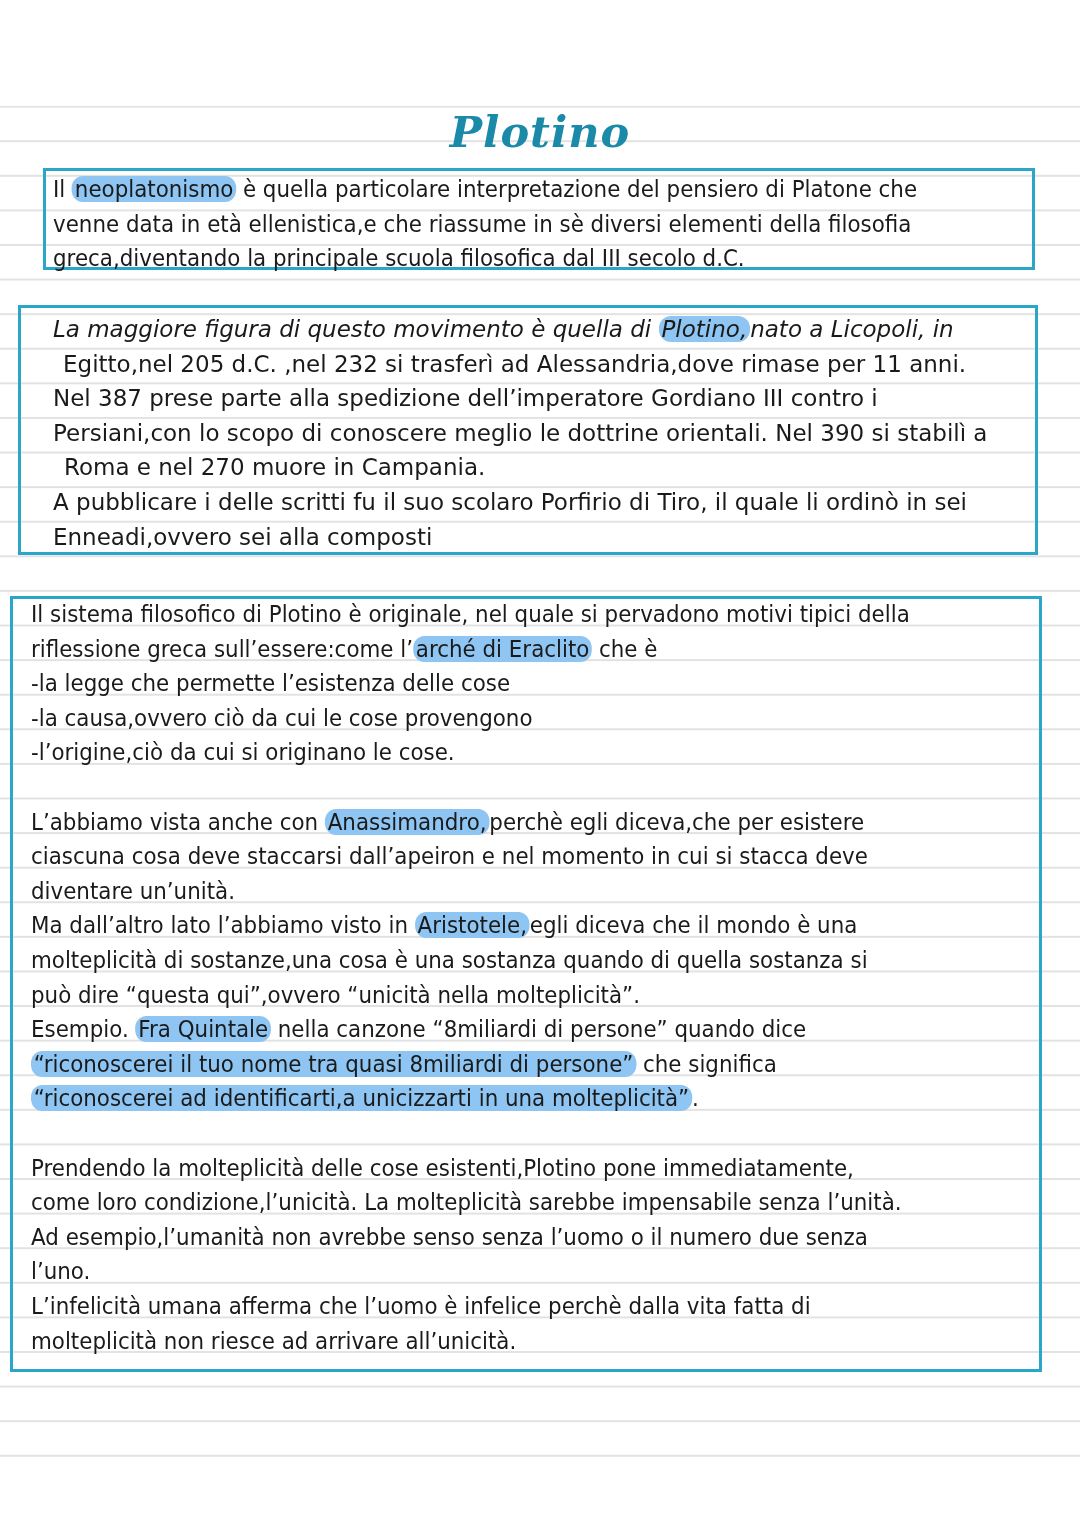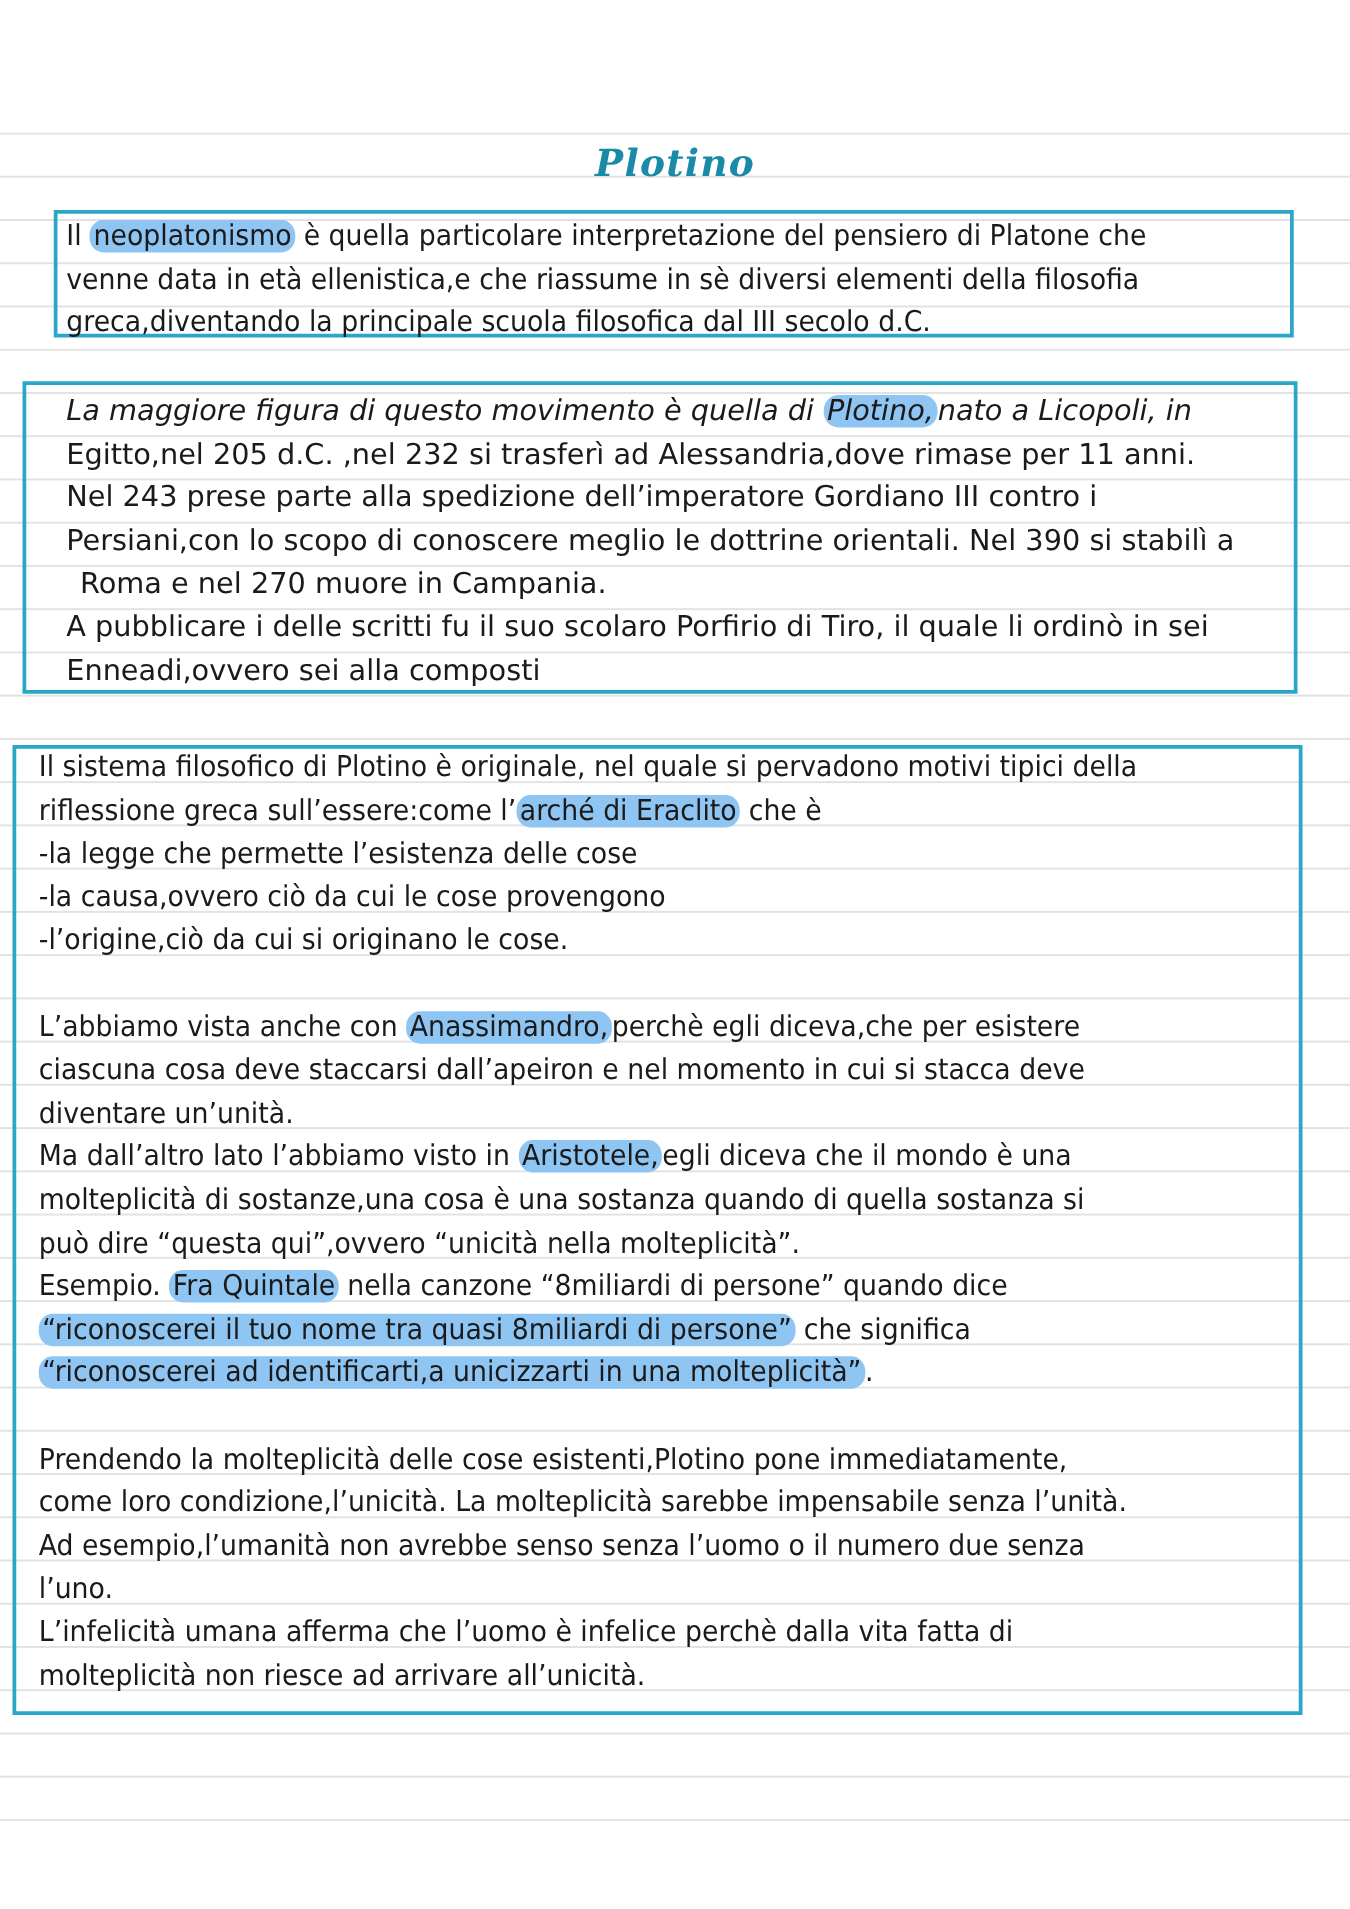--- a/index.html
+++ b/index.html
@@ -10,21 +10,21 @@
     background-position: 0 73px;
     background-size: 100% 34.6px;
     font-family: "DejaVu Sans", sans-serif;
     color: #1a1a1a;
   }
   .top-blank { position: absolute; left: 0; top: 0; width: 1080px; height: 106px; background: #fff; }
   .bottom-blank { position: absolute; left: 0; top: 1470px; width: 1080px; height: 57px; background: #fff; }
   .title {
     position: absolute; left: 0; width: 1080px; top: 104px; text-align: center;
     font-family: "DejaVu Serif", serif; font-style: italic; font-weight: bold;
-    font-size: 30px; color: #1a8aa8; letter-spacing: 1px; line-height: 56px;
+    font-size: 43px; color: #1a8aa8; letter-spacing: 1px; line-height: 56px;
   }
   .box {
     position: absolute; border: 3px solid #2aa6c8; box-sizing: border-box;
     background: rgba(255,255,255,0.0);
     padding-left: 12px;
   }
   .hl { background: #8ec5f2; border-radius: 12px; padding: 0 3px; }
   .box1 { left: 43px; top: 168px; width: 992px; height: 102px; }
   .box2 { left: 18px; top: 305px; width: 1020px; height: 250px; }
   .box3 { left: 10px; top: 596px; width: 1032px; height: 776px; }
@@ -43,22 +43,22 @@
   <div id="box1-lines">
       <div class="txt cond" style="left: 7px; top: 1px;"><span>Il </span><span class="hl" style="background: rgb(142, 197, 242);">neoplatonismo</span><span> è quella particolare interpretazione del pensiero di Platone che</span></div>
       <div class="txt cond" style="left: 7px; top: 35.6px;"><span>venne data in età ellenistica,e che riassume in sè diversi elementi della filosofia</span></div>
       <div class="txt cond" style="left: 7px; top: 70.2px;"><span>greca,diventando la principale scuola filosofica dal III secolo d.C.</span></div>
     </div>
 </div>
 
 <div class="box box2" style="border-color: rgb(42, 166, 200);">
   <div id="box2-lines">
       <div class="txt " style="left: 32px; top: 4px; font-style: italic;"><span>La maggiore figura di questo movimento è quella di </span><span class="hl" style="background: rgb(142, 197, 242);">Plotino,</span><span>nato a Licopoli, in</span></div>
-      <div class="txt " style="left: 32px; top: 38.6px;"><span>Egitto,nel 205 d.C. ,nel 232 si trasferì ad Alessandria,dove rimase per 11 anni.</span></div>
-      <div class="txt " style="left: 32px; top: 73.2px;"><span>Nel 243 prese parte alla spedizione dell’imperatore Gordiano III contro i</span></div>
+      <div class="txt " style="left: 42px; top: 38.6px;"><span>Egitto,nel 205 d.C. ,nel 232 si trasferì ad Alessandria,dove rimase per 11 anni.</span></div>
+      <div class="txt " style="left: 32px; top: 73.2px;"><span>Nel 387 prese parte alla spedizione dell’imperatore Gordiano III contro i</span></div>
       <div class="txt " style="left: 32px; top: 107.8px;"><span>Persiani,con lo scopo di conoscere meglio le dottrine orientali. Nel 390 si stabilì a</span></div>
       <div class="txt " style="left: 43px; top: 142.4px;"><span>Roma e nel 270 muore in Campania.</span></div>
       <div class="txt " style="left: 32px; top: 177px;"><span>A pubblicare i delle scritti fu il suo scolaro Porfirio di Tiro, il quale li ordinò in sei</span></div>
       <div class="txt " style="left: 32px; top: 211.6px;"><span>Enneadi,ovvero sei alla composti</span></div>
     </div>
 </div>
 
 <div class="box box3" style="border-color: rgb(42, 166, 200);">
   <div id="box3-lines">
       <div class="txt cond" style="left: 18px; top: -2px;"><span>Il sistema filosofico di Plotino è originale, nel quale si pervadono motivi tipici della</span></div>

